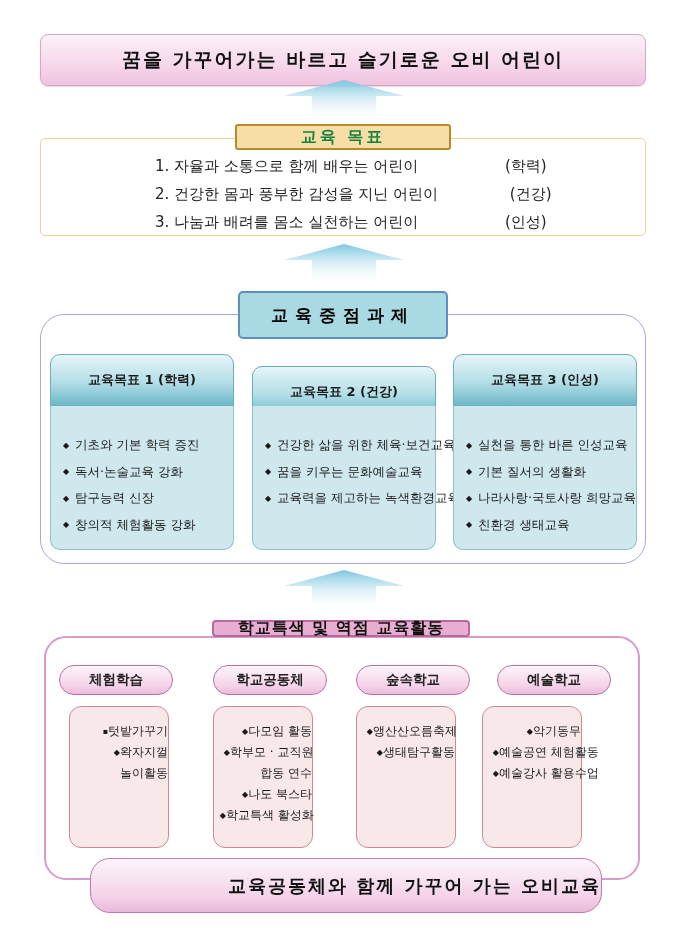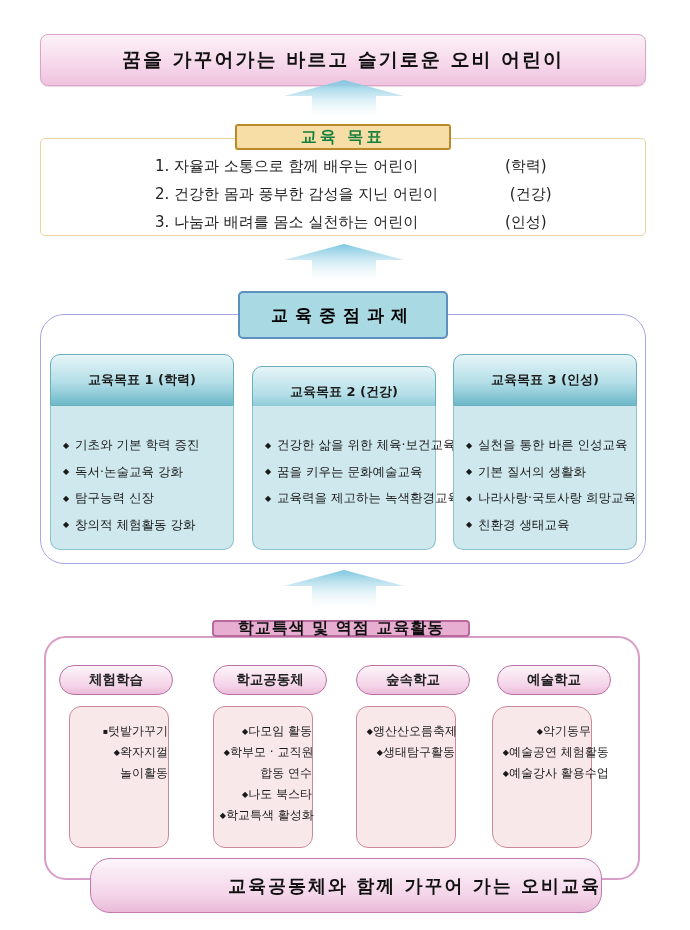--- a/index.html
+++ b/index.html
@@ -228,21 +228,21 @@
   <span>숲속학교</span>
 </div>
 <ul class="abs act-body" style="left:356px;">
   <li><span class="bullet">◆</span><span>앵산산오름축제</span></li>
   <li><span class="bullet">◆</span><span>생태탐구활동</span></li>
 </ul>
 
 <div class="abs pill" style="left:497px;">
   <span>예술학교</span>
 </div>
-<ul class="abs act-body" style="left:492px;border-radius:15px;">
+<ul class="abs act-body" style="left:482px;">
   <li><span class="bullet">◆</span><span>악기동무</span></li>
   <li><span class="bullet">◆</span><span>예술공연 체험활동</span></li>
   <li><span class="bullet">◆</span><span>예술강사 활용수업</span></li>
 </ul>
 
 <div class="abs motto">
   <span>교육공동체와 함께 가꾸어 가는 오비교육</span>
 </div>
 
 </body></html>

